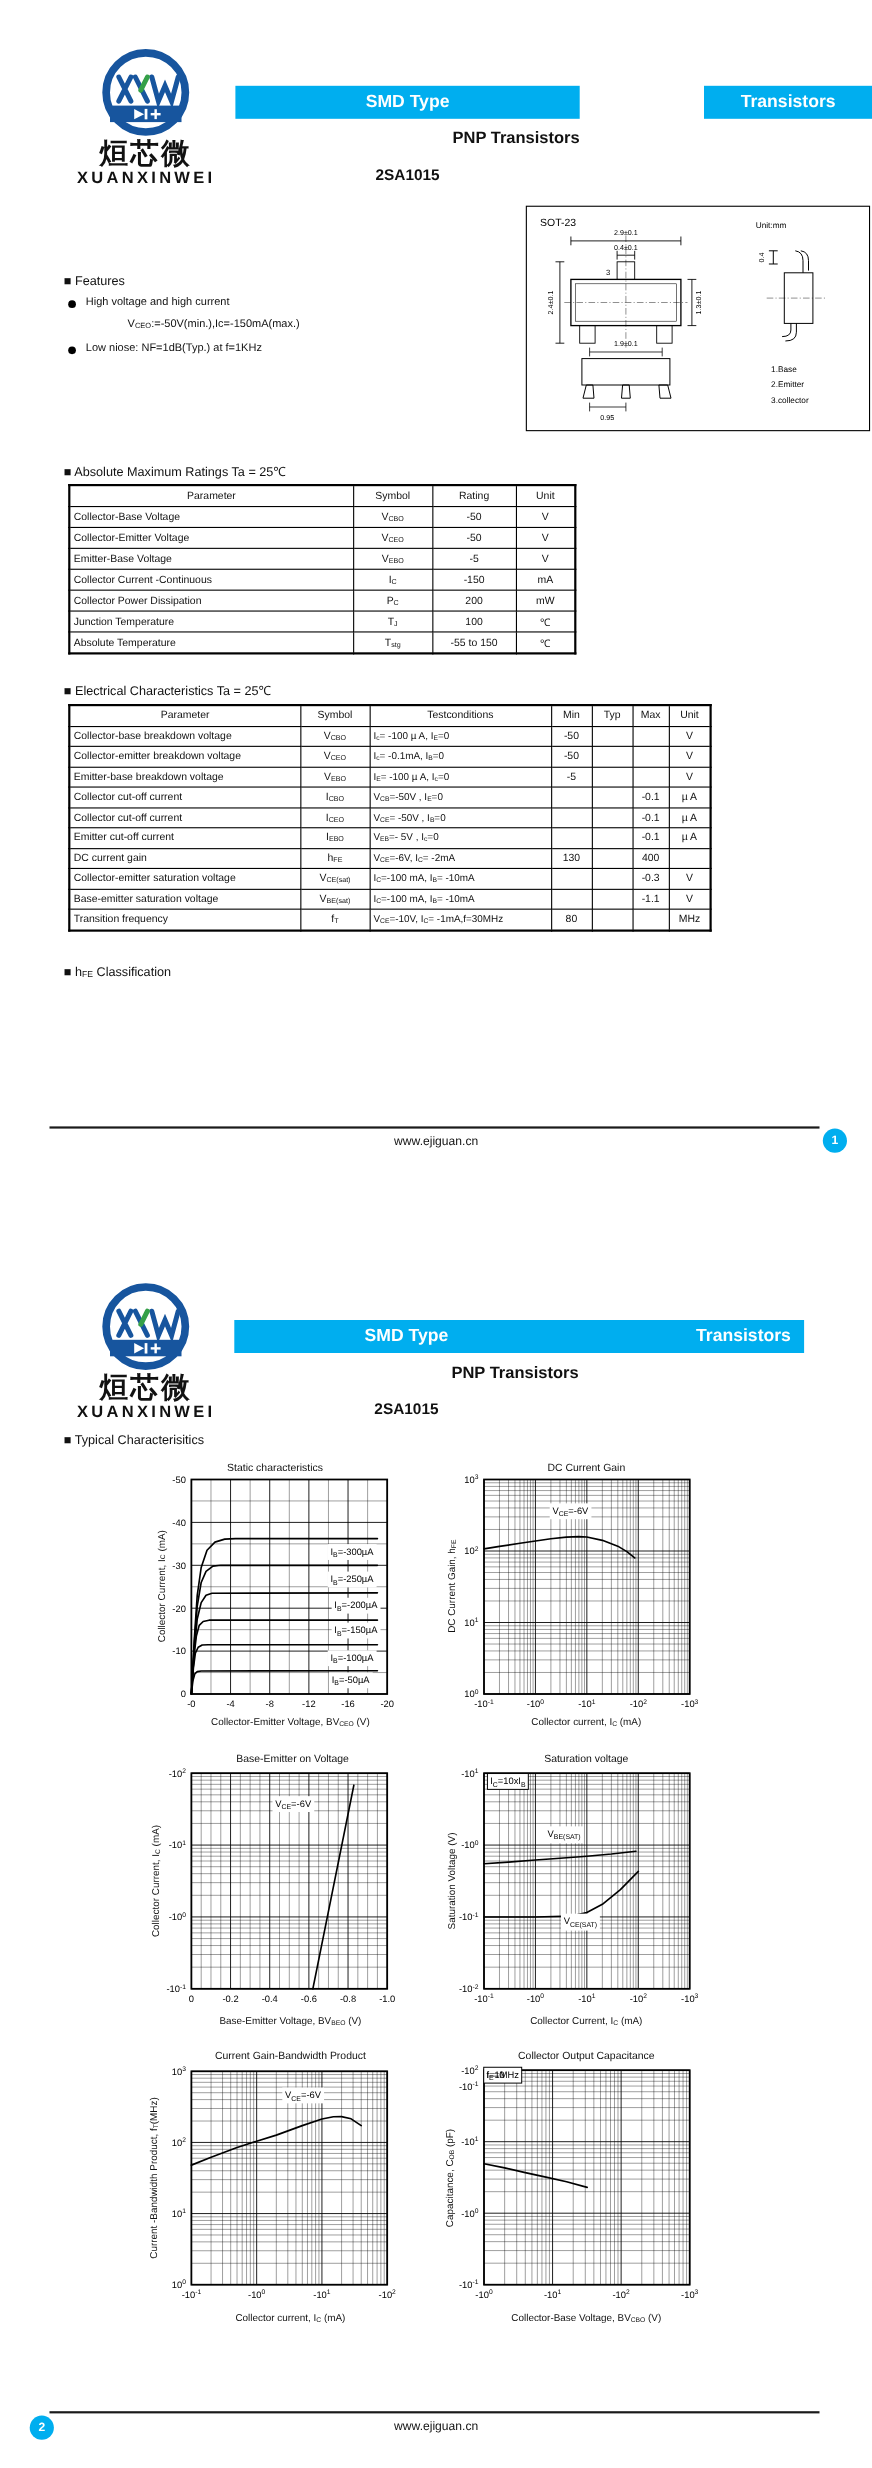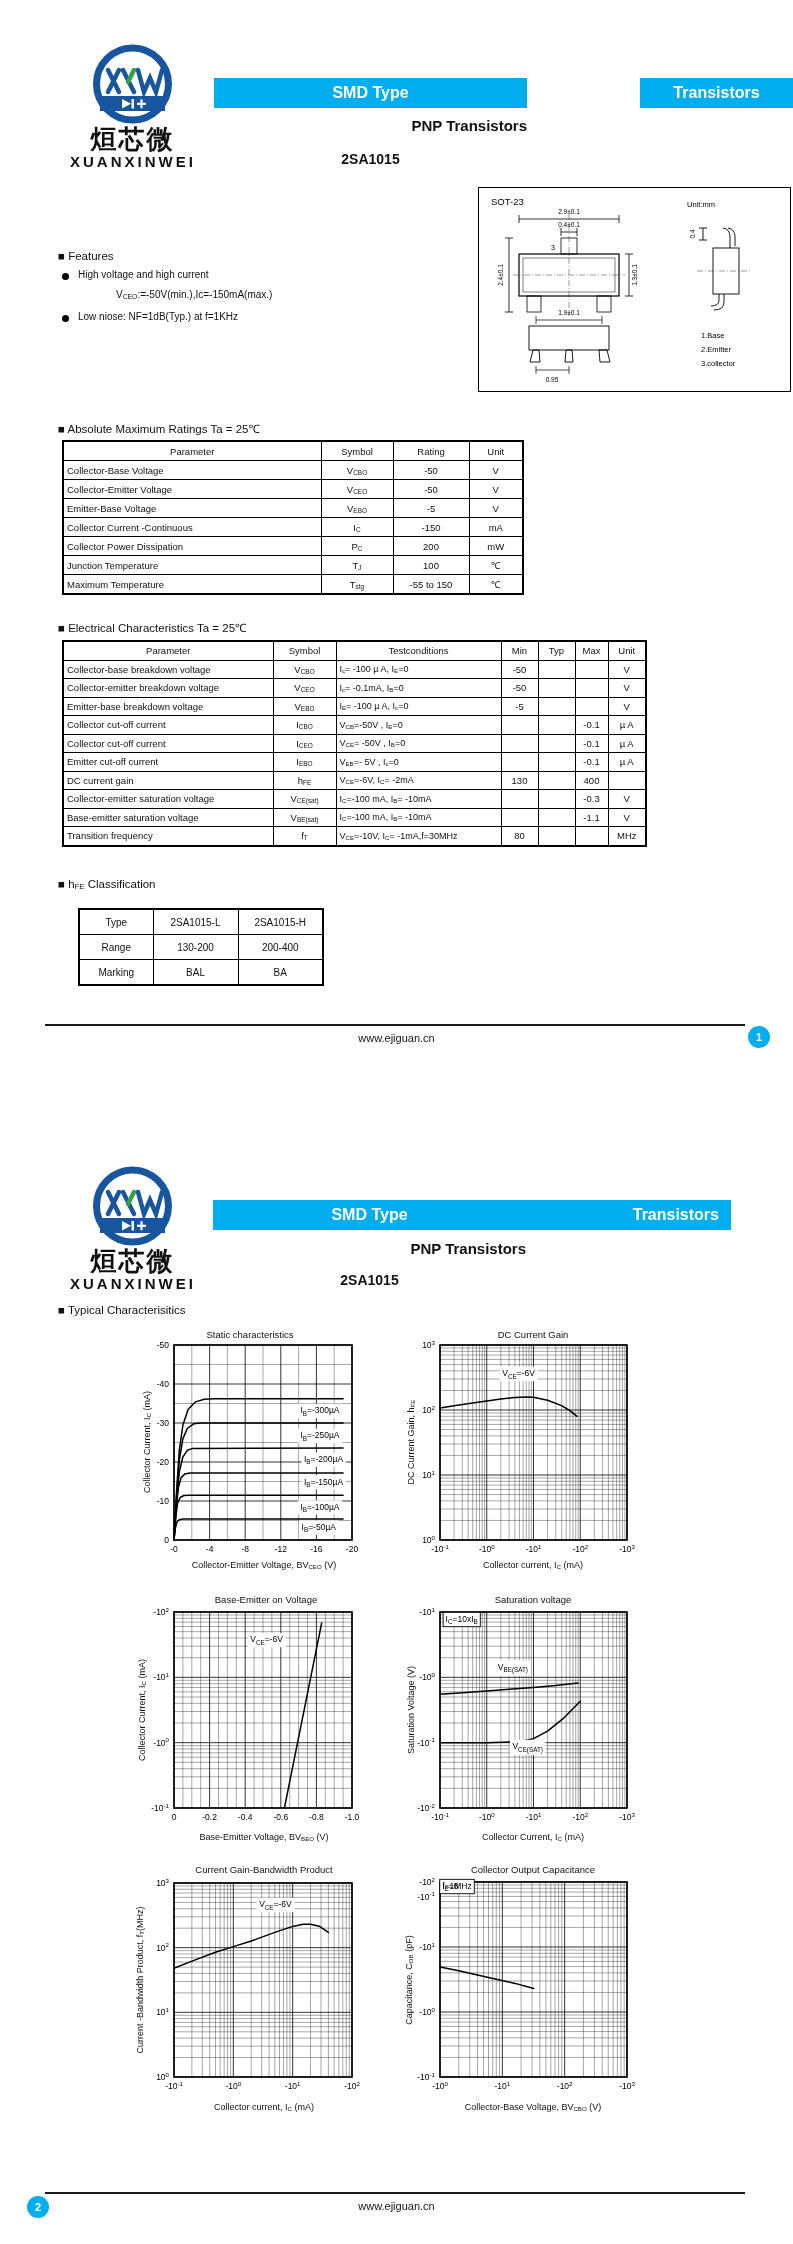--- a/index.html
+++ b/index.html
@@ -182,21 +182,21 @@
           <td>200</td>
           <td>mW</td>
         </tr>
         <tr>
           <td>Junction Temperature</td>
           <td>T<sub>J</sub></td>
           <td>100</td>
           <td>℃</td>
         </tr>
         <tr>
-          <td>Maximum Temperature</td>
+          <td>Absolute Temperature</td>
           <td>T<sub>stg</sub></td>
           <td>-55 to 150</td>
           <td>℃</td>
         </tr>
       </tbody>
   </table>
 
   <div class="sect" style="left:58px;top:620px">■ Electrical Characteristics Ta = 25℃</div>
   <table class="tbl elec" style="left:62px;top:640px;width:583px">
     <colgroup>
@@ -305,44 +305,20 @@
           <td>V<sub>CE</sub>=-10V, I<sub>C</sub>= -1mA,f=30MHz</td>
           <td>80</td>
           <td></td>
           <td></td>
           <td>MHz</td>
         </tr>
       </tbody>
   </table>
 
   <div class="sect" style="left:58px;top:878px">■ h<sub>FE</sub> Classification</div>
-  <table class="tbl hfet" style="left:78px;top:908px;width:244px">
-    <colgroup>
-        <col style="width:74px">
-        <col style="width:85px">
-        <col style="width:85px">
-      </colgroup>
-    <tbody>
-        <tr>
-          <td>Type</td>
-          <td>2SA1015-L</td>
-          <td>2SA1015-H</td>
-        </tr>
-        <tr>
-          <td>Range</td>
-          <td>130-200</td>
-          <td>200-400</td>
-        </tr>
-        <tr>
-          <td>Marking</td>
-          <td>BAL</td>
-          <td>BA</td>
-        </tr>
-      </tbody>
-  </table>
 
   <div class="rule" style="left:45px;top:1024px;width:700px"></div>
   <div class="site" style="top:1032px">www.ejiguan.cn</div>
   <div class="pgnum" style="left:748px;top:1026px">1</div>
 
   <svg class="abs" style="left:75px;top:1162px" width="115" height="88" viewBox="0 0 115 88">
     <circle cx="57.5" cy="44" r="36" fill="none" stroke="#17559E" stroke-width="7"></circle>
     <g stroke="#17559E" stroke-width="4.5" fill="none" stroke-linecap="round">
       <path d="M33,30 L44,52 M44,30 L33,52"></path>
       <path d="M48,30 L59,52"></path>

